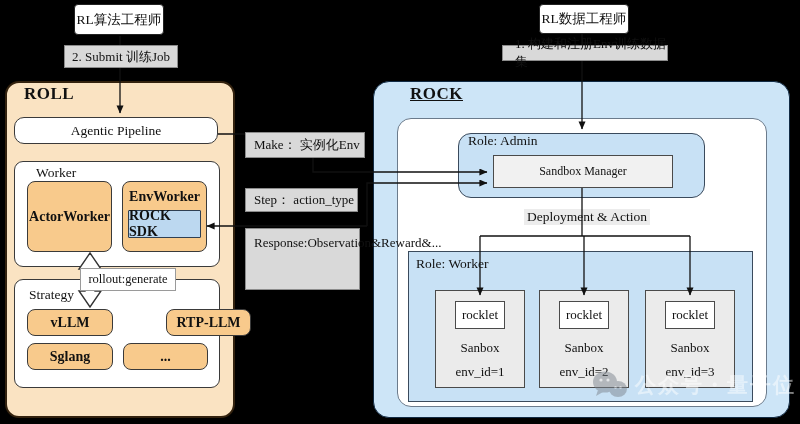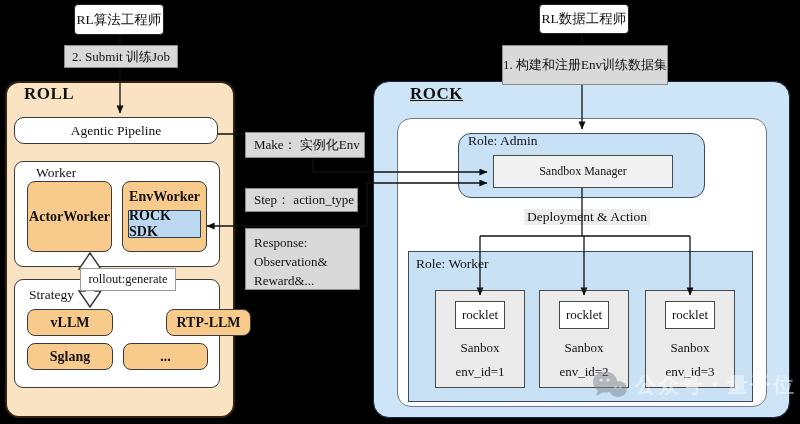--- a/index.html
+++ b/index.html
@@ -46,21 +46,21 @@
 </style>
 </head>
 <body>
 
 <div id="stage">
 
   <div class="abs node" style="left:74px;top:4px;width:90px;height:31px;">RL算法工程师</div>
   <div class="abs gray-label" style="left:64px;top:45px;width:114px;height:23px;">2. Submit 训练Job</div>
 
   <div class="abs node" style="left:539px;top:4px;width:90px;height:30px;">RL数据工程师</div>
-  <div class="abs gray-label" style="left:502px;top:45px;width:166px;height:40px;">1. 构建和注册Env训练数据集</div>
+  <div class="abs gray-label" style="left:502px;top:45px;width:166px;height:16px;padding-left:12px;">1. 构建和注册Env训练数据集</div>
 
   <div class="abs" style="left:5px;top:81px;width:230px;height:337px;background:#FAE3C2;border:2px solid #33220e;border-radius:14px;z-index:2;"></div>
   <div class="abs panel-title" style="left:24px;top:84px;">ROLL</div>
 
   <div class="abs white-box" style="left:14px;top:117px;width:204px;height:27px;border-radius:10px;display:flex;align-items:center;justify-content:center;font-size:13.5px;z-index:5;">Agentic Pipeline</div>
 
   <div class="abs white-box" style="left:14px;top:161px;width:206px;height:106px;z-index:3;"></div>
   <div class="abs inner-label" style="left:36px;top:165px;">Worker</div>
   <div class="abs orange-box" style="left:27px;top:181px;width:85px;height:71px;z-index:5;">ActorWorker</div>
   <div class="abs orange-box" style="left:122px;top:181px;width:85px;height:71px;align-items:flex-start;padding-top:7px;z-index:5;">EnvWorker</div>
@@ -70,21 +70,21 @@
 
   <div class="abs white-box" style="left:14px;top:279px;width:206px;height:109px;z-index:3;"></div>
   <div class="abs inner-label" style="left:29px;top:287px;">Strategy</div>
   <div class="abs orange-box" style="left:27px;top:309px;width:86px;height:27px;z-index:5;">vLLM</div>
   <div class="abs orange-box" style="left:123px;top:309px;width:85px;height:27px;z-index:5;margin-left:43px;">RTP-LLM</div>
   <div class="abs orange-box" style="left:27px;top:343px;width:86px;height:27px;z-index:5;">Sglang</div>
   <div class="abs orange-box" style="left:123px;top:343px;width:85px;height:27px;z-index:5;">...</div>
 
   <div class="abs gray-label left" style="left:245px;top:132px;width:120px;height:26px;">Make： 实例化Env</div>
   <div class="abs gray-label left" style="left:245px;top:188px;width:113px;height:24px;">Step： action_type</div>
-  <div class="abs gray-label" style="left:245px;top:228px;width:115px;height:62px;flex-direction:column;align-items:flex-start;justify-content:flex-start;padding:4px 0 0 8px;line-height:19px;">
+  <div class="abs gray-label" style="left:245px;top:228px;width:115px;height:62px;flex-direction:row;align-items:flex-start;justify-content:flex-start;padding:4px 0 0 8px;line-height:19px;">
     <span>Response:</span>
     <span>Observation&amp;</span>
     <span>Reward&amp;...</span>
   </div>
 
   <div class="abs" style="left:373px;top:81px;width:417px;height:337px;background:#CDE5F7;border:1.5px solid #122b44;border-radius:16px;z-index:2;"></div>
   <div class="abs panel-title" style="left:410px;top:84px;text-decoration:underline;">ROCK</div>
   <div class="abs" style="left:397px;top:118px;width:370px;height:289px;background:#fff;border:1px solid #6b7b8c;border-radius:14px;z-index:3;"></div>
 
   <div class="abs blue-round" style="left:458px;top:133px;width:247px;height:65px;border-radius:13px;z-index:4;"></div>

